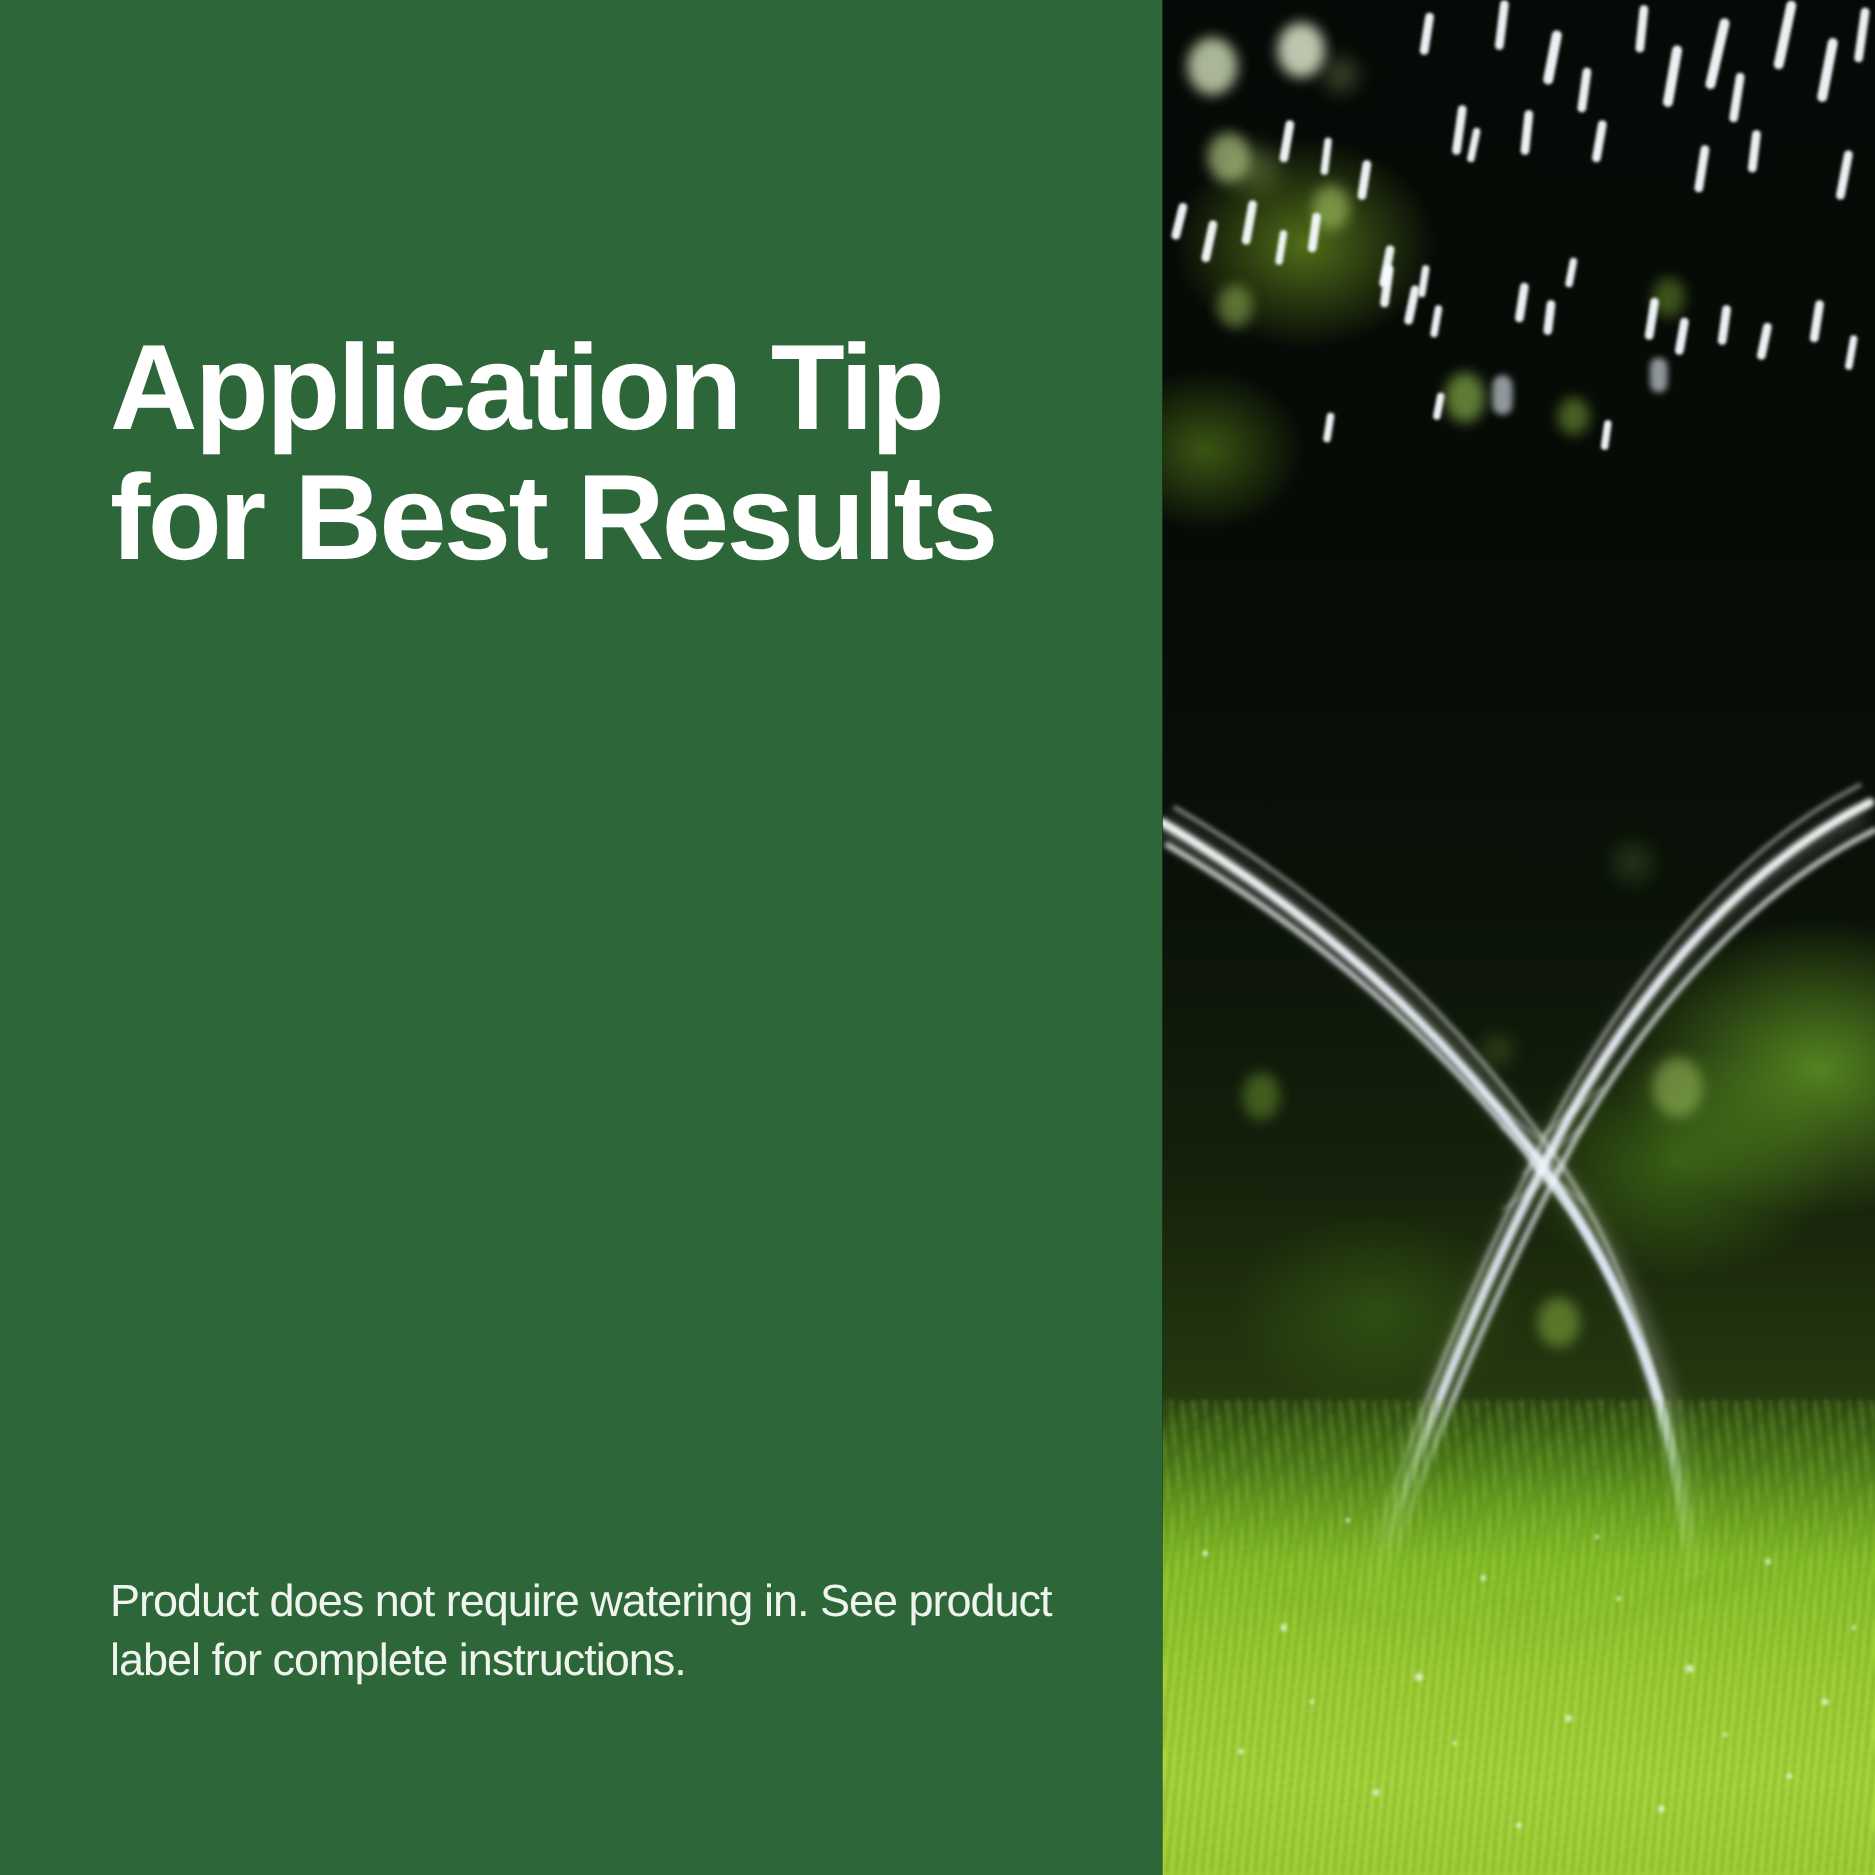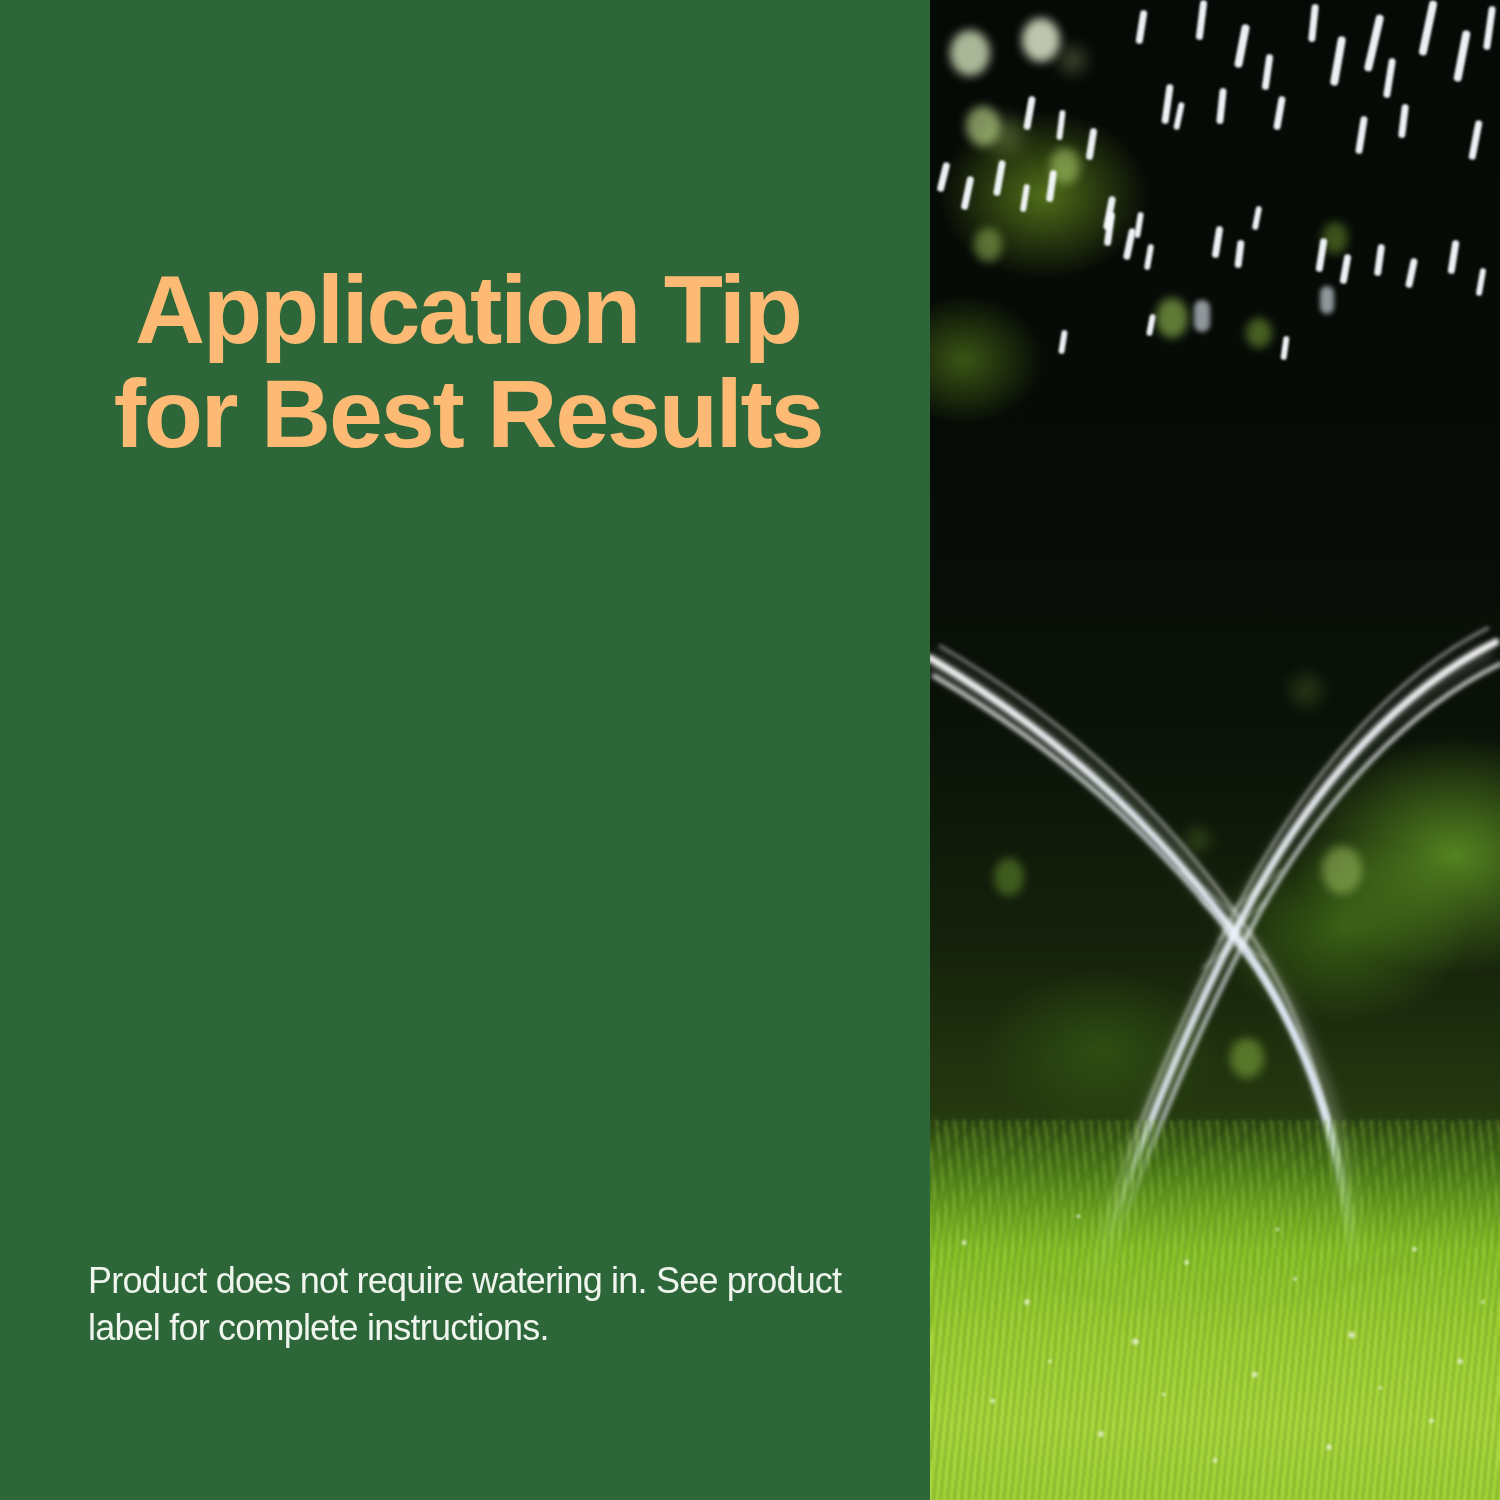--- a/index.html
+++ b/index.html
@@ -28,23 +28,22 @@
     left:88px;
     top:258px;
     width:820px;
   }
   .headline {
     font-family:"Liberation Sans", sans-serif;
     font-weight:700;
     font-size:97px;
     line-height:1.07;
     letter-spacing:-2.2px;
-    color:#fdba74;
+    color:#ffffff;
     width:760px;
-    text-align:center;
   }
   .subcopy {
     margin-top:58px;
     font-family:"Liberation Sans", sans-serif;
     font-weight:400;
     font-size:67px;
     line-height:1.34;
     letter-spacing:-1.2px;
     color:#F4F8F2;
     width:810px;

